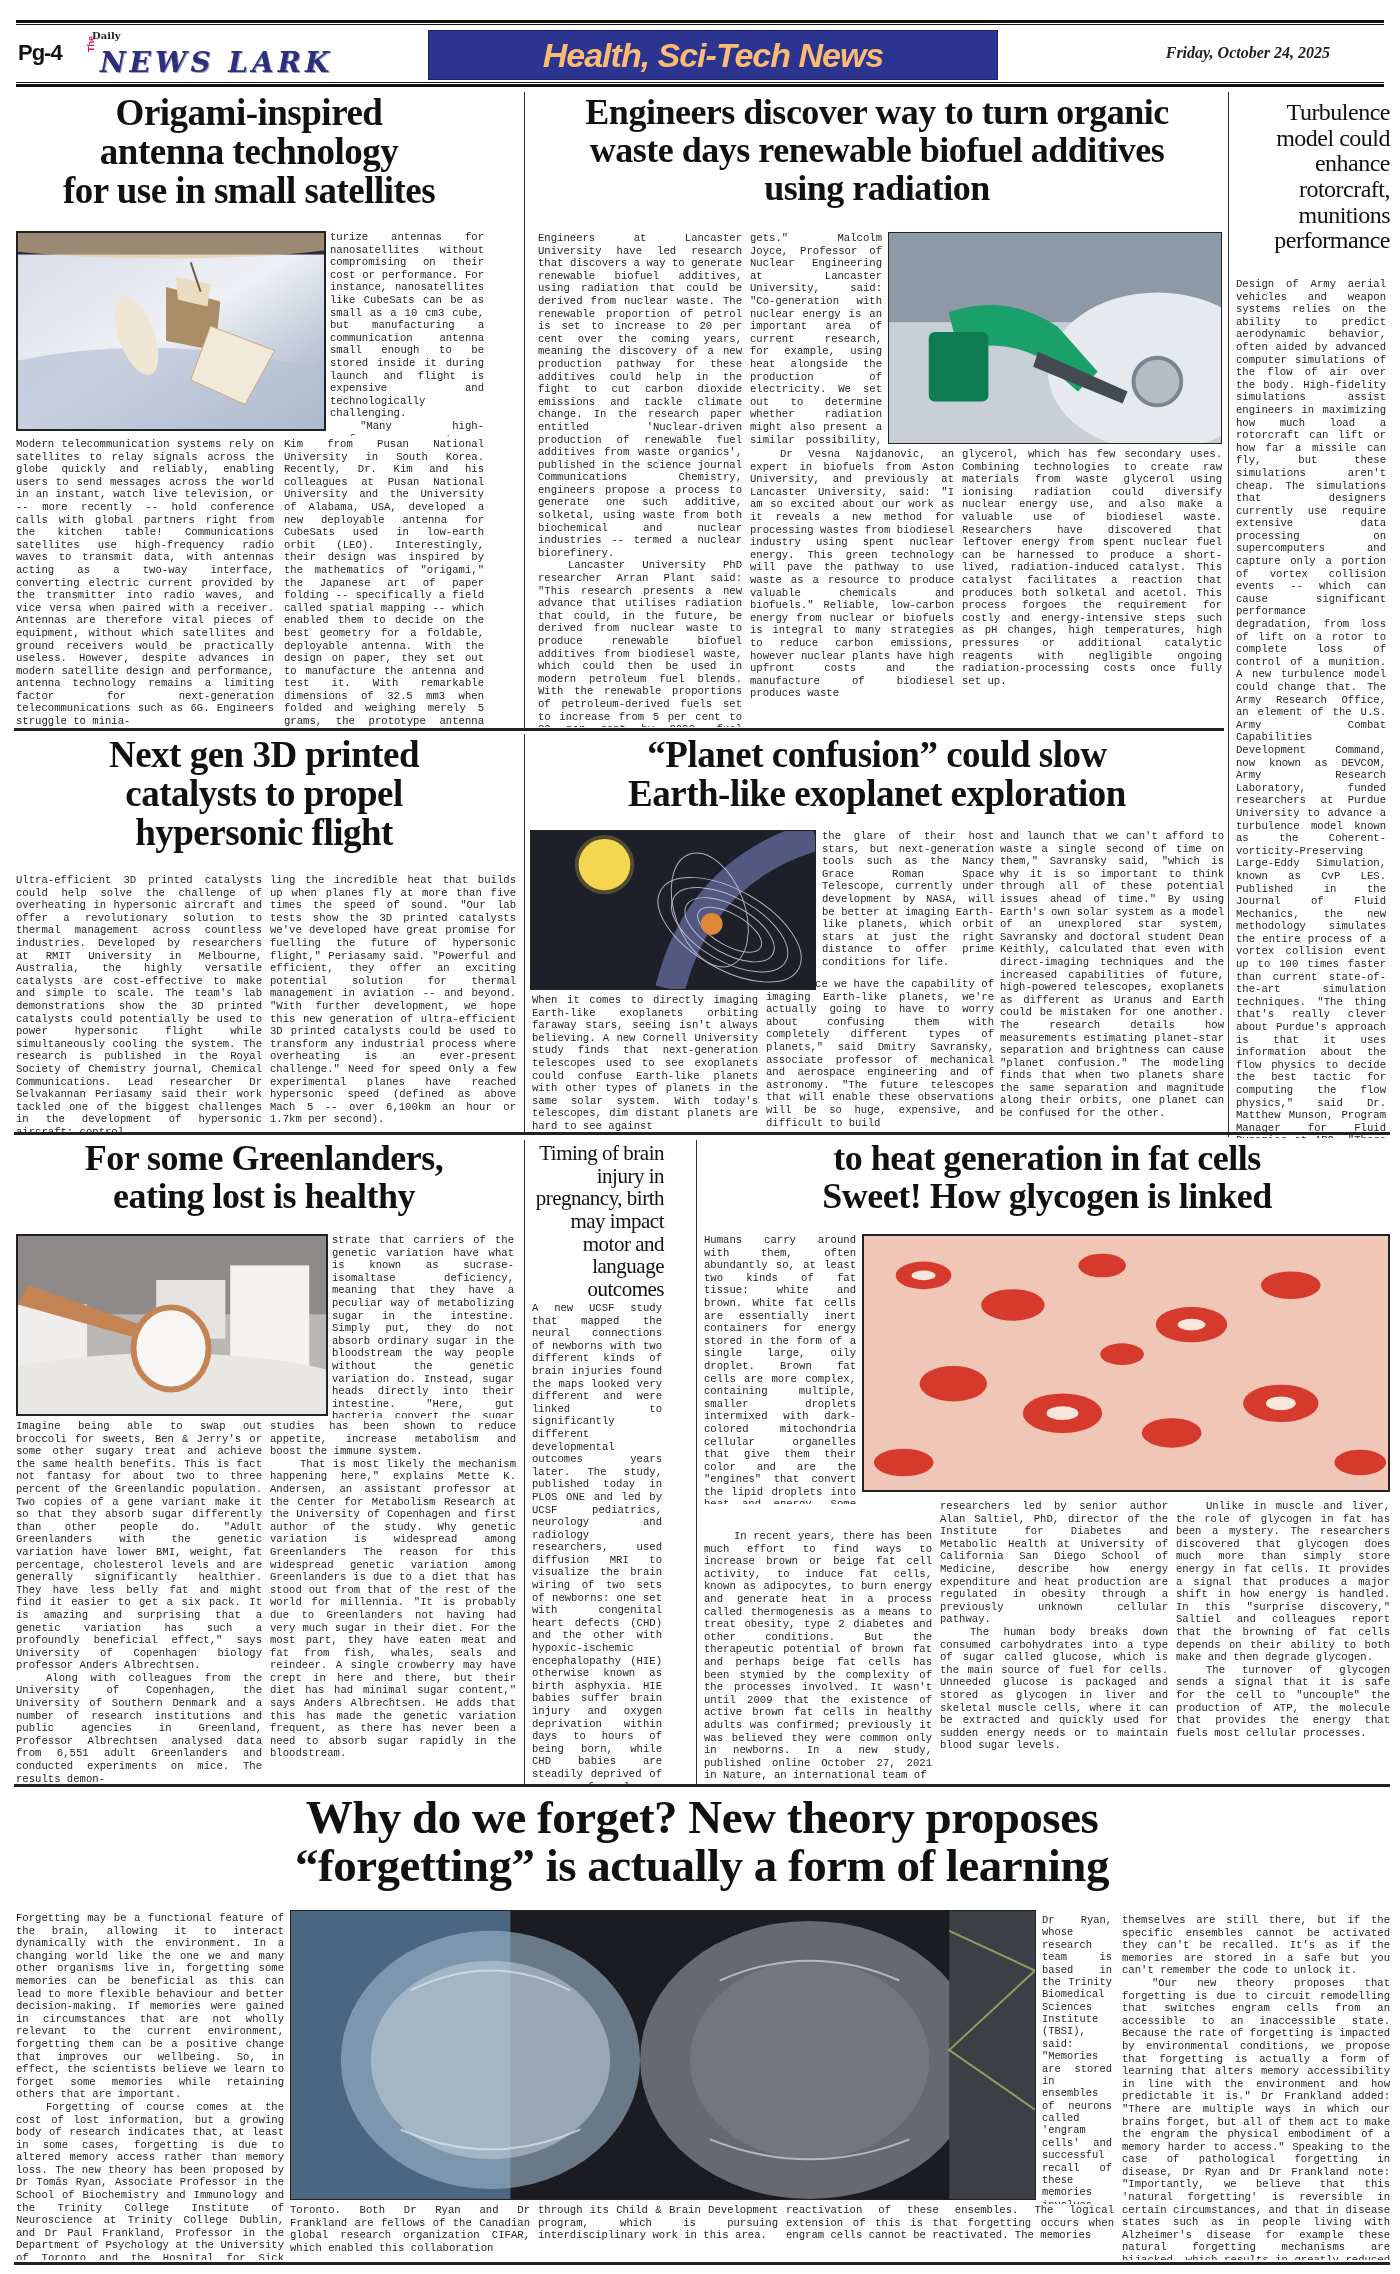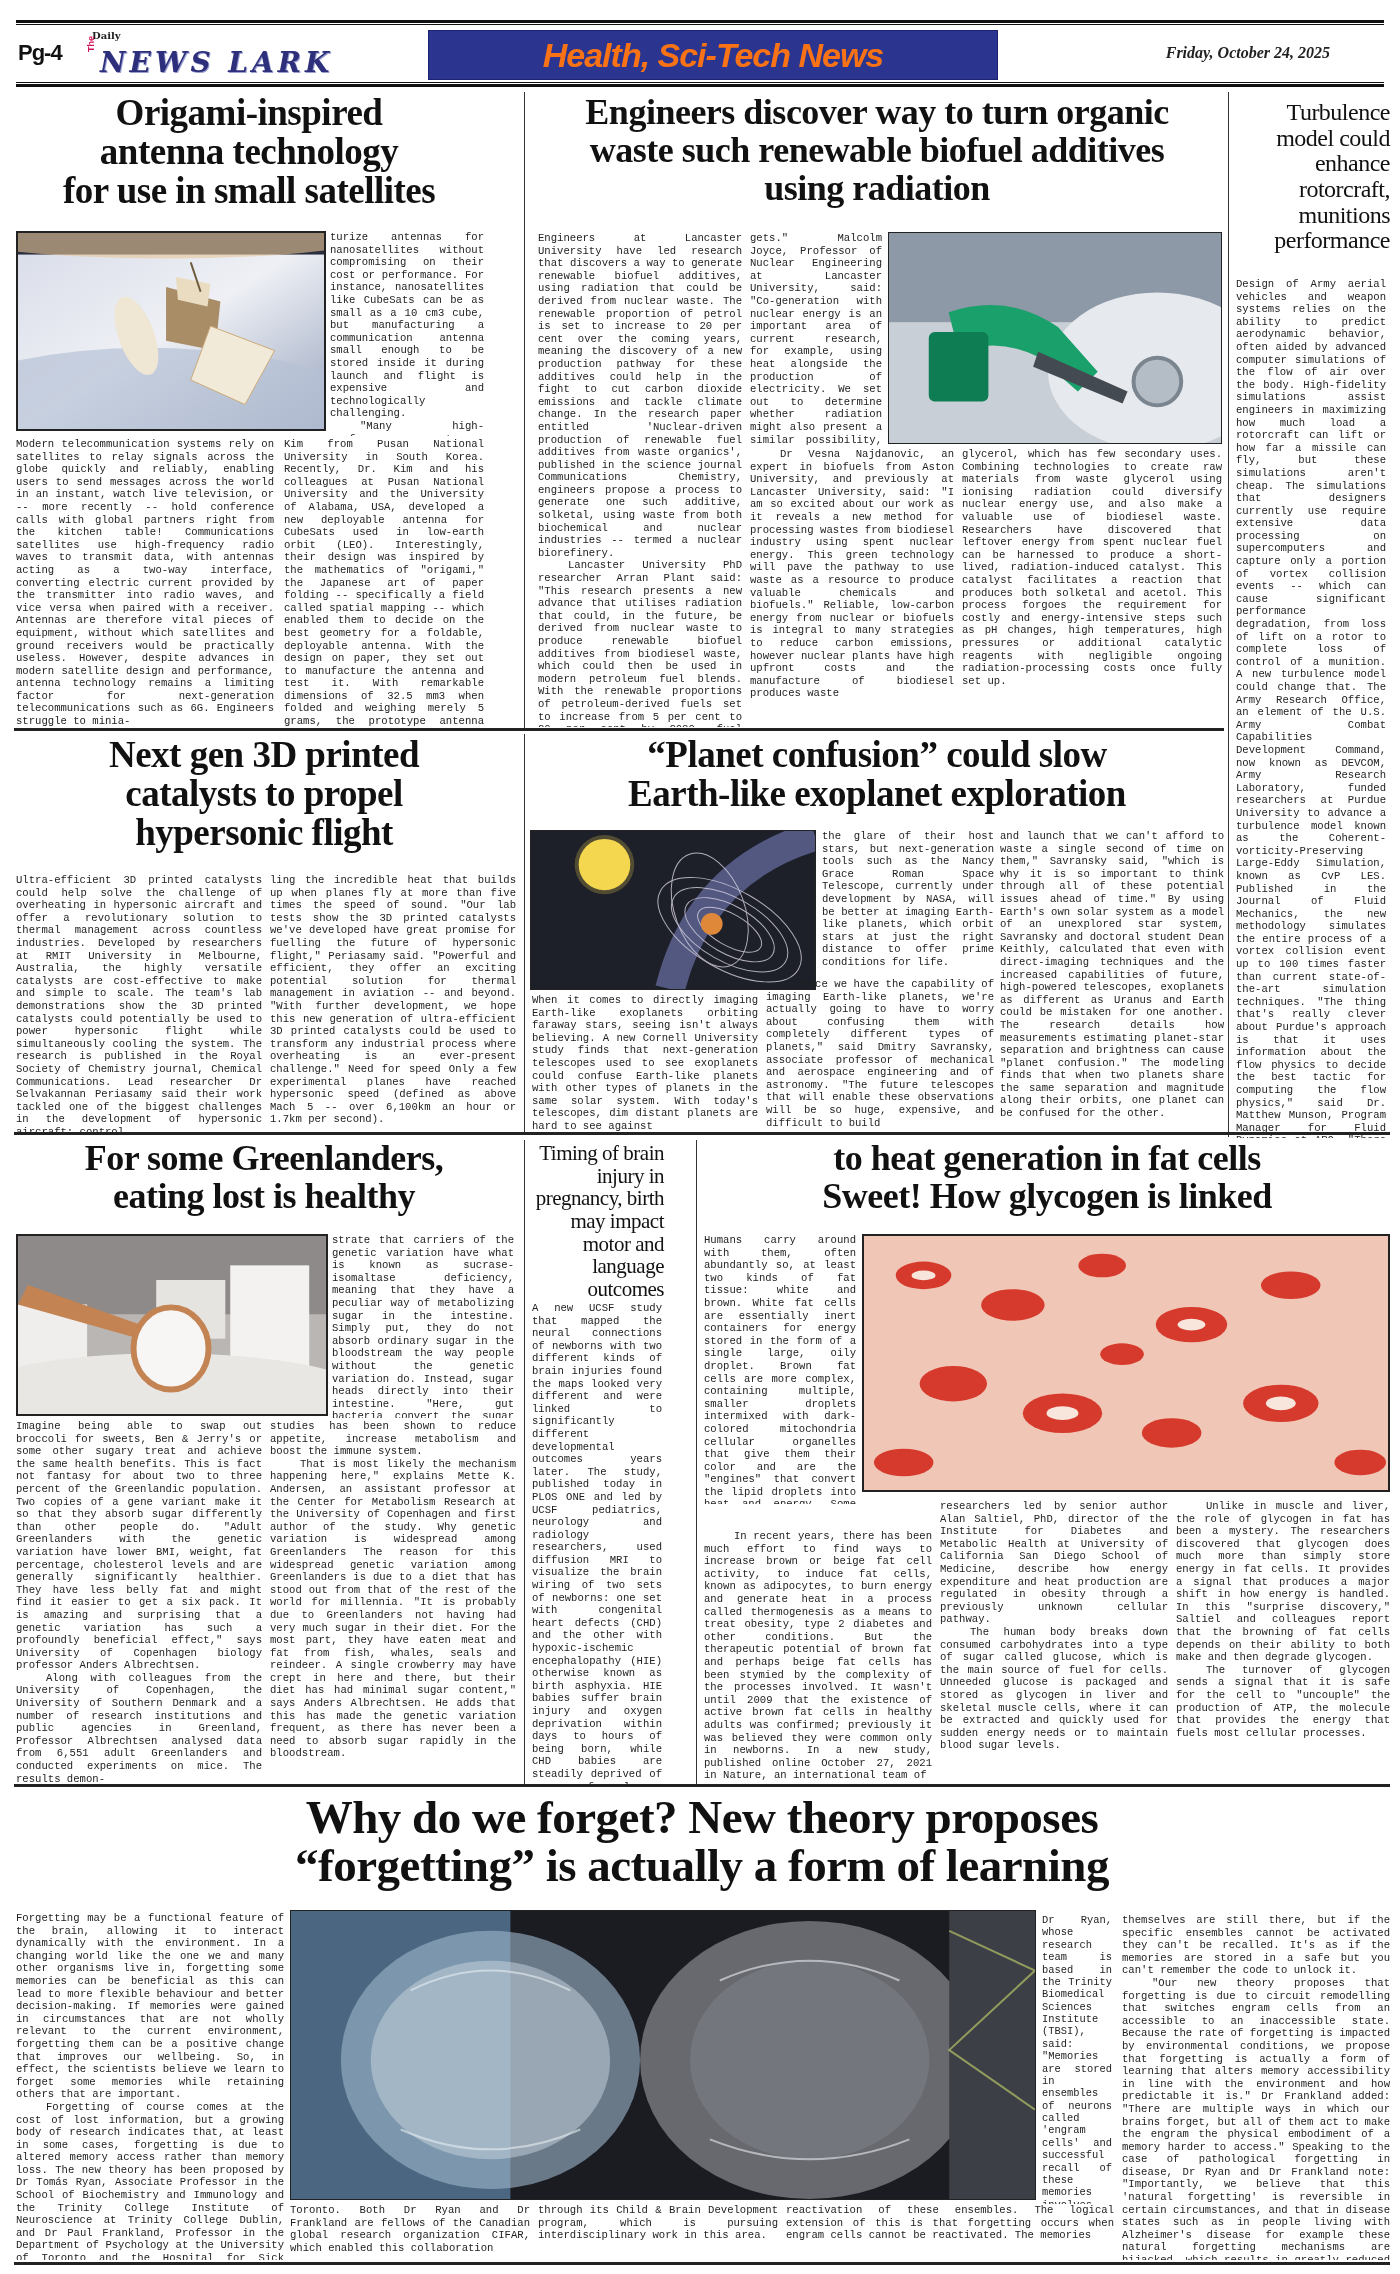--- a/index.html
+++ b/index.html
@@ -8,21 +8,21 @@
 
   .masthead { position: absolute; left: 0; top: 0; width: 1400px; height: 88px; }
   .mh-rule-top { position: absolute; left: 16px; right: 16px; top: 20px; height: 5px; border-top: 3px solid #111; border-bottom: 1px solid #111; }
   .mh-rule-bot { position: absolute; left: 16px; right: 16px; top: 82px; height: 5px; border-top: 1px solid #111; border-bottom: 3px solid #111; }
   .pg-num { position: absolute; left: 18px; top: 40px; font-family: "Liberation Sans", sans-serif; font-weight: bold; font-size: 22px; color: #111; letter-spacing: -1px; }
   .logo { position: absolute; left: 88px; top: 30px; width: 270px; height: 48px; }
   .logo .daily { position: absolute; left: 4px; top: 0; font-family: "DejaVu Serif", serif; font-weight: bold; font-size: 10px; color: #222; }
   .logo .the { position: absolute; left: -2px; top: 22px; font-family: "Liberation Sans", sans-serif; font-weight: bold; font-size: 9px; color: #d4145a; transform: rotate(-90deg); transform-origin: left top; }
   .logo .name { position: absolute; left: 12px; top: 16px; font-family: "DejaVu Serif", serif; font-weight: bold; font-size: 28px; color: #2d2f7a; letter-spacing: 4px; font-style: italic; text-shadow: 1px 1px 0 #9aa0d0; }
   .section-banner { position: absolute; left: 428px; top: 30px; width: 570px; height: 50px; background: #2b3590; border: 1px solid #1c2270; display: flex; align-items: center; justify-content: center; }
-  .section-banner span { font-family: "Liberation Sans", sans-serif; font-style: italic; font-weight: bold; font-size: 34px; color: #f97316; letter-spacing: -1px; }
+  .section-banner span { font-family: "Liberation Sans", sans-serif; font-style: italic; font-weight: bold; font-size: 34px; color: #fdba74; letter-spacing: -1px; }
   .date { position: absolute; right: 70px; top: 44px; font-family: "Liberation Serif", serif; font-style: italic; font-weight: bold; font-size: 16px; color: #222; }
 
   .article { position: absolute; }
   .headline { font-family: "Liberation Serif", serif; font-weight: bold; color: #111; text-align: center; line-height: 1.05; letter-spacing: -0.5px; }
   .headline.light { font-weight: normal; text-align: right; }
   .body { font-family: Liberation Mono, monospace; font-size: 10.6px; line-height: 1.19; text-align: justify; color: #222; }
   .body p { text-indent: 0; }
   .body p.ind { text-indent: 30px; }
   .col { position: absolute; overflow: hidden; }
   .vrule { position: absolute; width: 1px; background: #333; }
@@ -84,21 +84,21 @@
   <div class="col body" style="left:270px; top:346px; width:200px; height:290px;">
     <p>Kim from Pusan National University in South Korea. Recently, Dr. Kim and his colleagues at Pusan National University and the University of Alabama, USA, developed a new deployable antenna for CubeSats used in low-earth orbit (LEO). Interestingly, their design was inspired by the mathematics of "origami," the Japanese art of paper folding -- specifically a field called spatial mapping -- which enabled them to decide on the best geometry for a foldable, deployable antenna. With the design on paper, they set out to manufacture the antenna and test it. With remarkable dimensions of 32.5 mm3 when folded and weighing merely 5 grams, the prototype antenna fits snugly within a CubeSat. The researchers used an inexpensive material to make the bulk of the antenna, using special joints to fold the square boards into a cube.</p>
   </div>
 </section>
 
 <div class="vrule" style="left:524px; top:92px; height:638px;"></div>
 
 <section class="article" style="left:532px; top:92px; width:690px; height:640px;">
   <h2 class="headline" style="font-size:36px; margin-top:2px;">
     <div>Engineers discover way to turn organic</div>
-    <div>waste such renewable biofuel additives</div>
+    <div>waste days renewable biofuel additives</div>
     <div>using radiation</div>
   </h2>
   <div class="col body" style="left:6px; top:140px; width:204px; height:495px;">
     <p>Engineers at Lancaster University have led research that discovers a way to generate renewable biofuel additives, using radiation that could be derived from nuclear waste. The renewable proportion of petrol is set to increase to 20 per cent over the coming years, meaning the discovery of a new production pathway for these additives could help in the fight to cut carbon dioxide emissions and tackle climate change. In the research paper entitled 'Nuclear-driven production of renewable fuel additives from waste organics', published in the science journal Communications Chemistry, engineers propose a process to generate one such additive, solketal, using waste from both biochemical and nuclear industries -- termed a nuclear biorefinery.</p>
     <p class="ind">Lancaster University PhD researcher Arran Plant said: "This research presents a new advance that utilises radiation that could, in the future, be derived from nuclear waste to produce renewable biofuel additives from biodiesel waste, which could then be used in modern petroleum fuel blends. With the renewable proportions of petroleum-derived fuels set to increase from 5 per cent to 20 per cent by 2030, fuel additives sourced this way could help address net-zero carbon emission tar-</p>
   </div>
   <div class="photo" style="left:356px; top:140px; width:334px; height:212px; border-width:1px;">
     <svg viewBox="0 0 334 212" preserveAspectRatio="none">
       <rect width="334" height="212" fill="#c9cfd6"></rect>
       <rect x="0" y="0" width="334" height="90" fill="#8d99a6"></rect>

